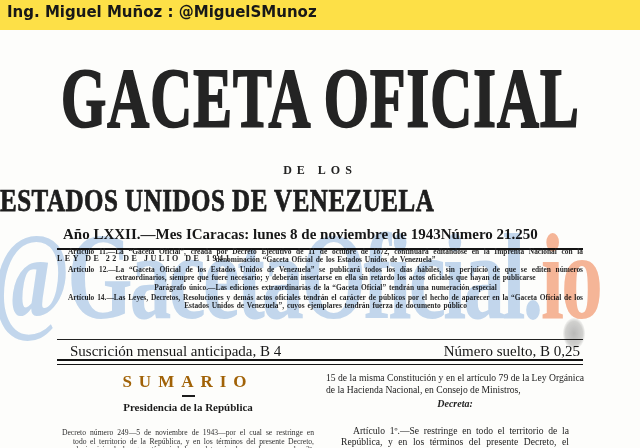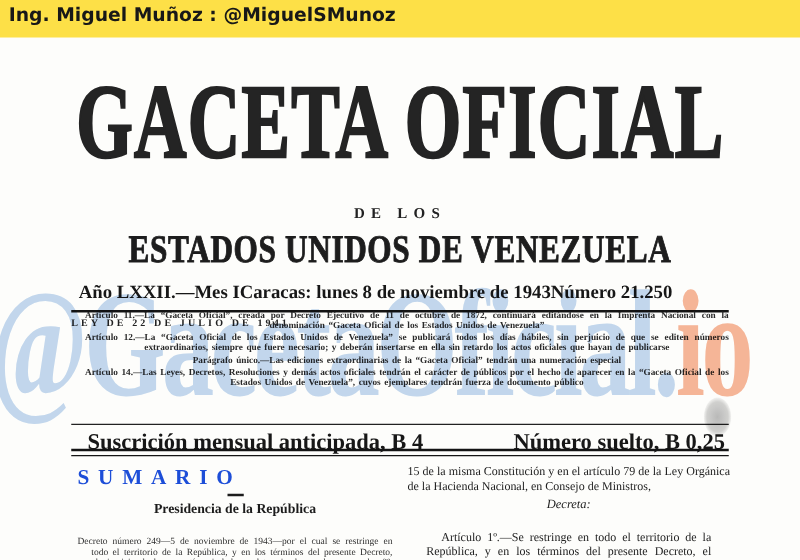--- a/index.html
+++ b/index.html
@@ -18,55 +18,55 @@
   }
   
   .masthead{position:absolute;left:55px;right:55px;top:50px;height:102px;text-align:center;}
   .masthead .big{
     display:inline-block;font-weight:bold;font-size:57px;letter-spacing:1px;
     transform:scale(1.02,1.48);transform-origin:center top;color:#242424;
     -webkit-text-stroke:1.4px #242424;white-space:nowrap;
   }
   .delos{position:absolute;left:0;right:0;top:163px;text-align:center;
     font-weight:bold;font-size:12px;letter-spacing:5px;color:#222;}
-  .country{position:absolute;left:0;right:0;top:183px;text-align:center;}
+  .country{position:absolute;left:0;right:0;top:183px;}
   .country span{display:inline-block;font-weight:bold;font-size:25px;letter-spacing:0.5px;
     transform:scaleY(1.25);transform-origin:center top;color:#1d1d1d;
     -webkit-text-stroke:0.6px #1d1d1d;white-space:nowrap;}
   
   .dateline{position:absolute;left:63px;right:58px;top:226px;display:flex;
     justify-content:flex-start;font-weight:bold;font-size:15px;color:#171717;}
   .rule1{position:absolute;left:57px;right:57px;top:248px;height:2px;background:#141414;}
   
   .ley-head{position:absolute;left:57px;right:57px;top:254px;
     font-weight:bold;font-size:8px;letter-spacing:2.5px;color:#222;}
   .articles{position:absolute;left:57px;right:57px;top:248px;margin-left:11px;}
   .articles p{
     margin:0 0 2.2px 0;font-weight:bold;font-size:7.4px;line-height:7.9px;color:#2a2a2a;
     text-align:justify;text-align-last:center;word-spacing:1px;
   }
   .rule2{position:absolute;left:57px;right:57px;top:339px;height:1px;background:#222;}
   
   .pricing{position:absolute;left:70px;right:60px;top:343px;display:flex;
-    justify-content:space-between;font-weight:bold;font-size:18px;color:#171717;}
+    justify-content:space-between;font-weight:normal;font-size:15px;color:#171717;}
   .rule3{position:absolute;left:57px;right:57px;top:359px;height:3px;
     border-top:2px solid #141414;border-bottom:1px solid #141414;}
   
   .divider{position:absolute;left:320px;top:366px;bottom:0;width:1px;background:#222;}
   .leftline{position:absolute;left:57px;top:396px;bottom:0;width:1px;background:#3a3a3a;}
   .col-left{position:absolute;left:62px;width:252px;top:372px;bottom:0;}
-  .sumario{ text-align:left;font-weight:bold;font-size:17px;letter-spacing:7px;color:#1d4ed8;}
+  .sumario{ text-align:center;font-weight:bold;font-size:17px;letter-spacing:7px;color:#a16207;}
   .sumario-dash{width:13px;height:2px;background:#1c1c1c;margin:3px auto 4px auto;}
   .seccion{text-align:center;font-weight:bold;font-size:11px;color:#1c1c1c;margin-bottom:16px;}
   .entry{font-size:7.6px;line-height:8.6px;color:#2e2e2e;text-align:justify;
     padding-left:11px;text-indent:-11px;word-spacing:1px;}
   .col-right{position:absolute;left:326px;right:56px;top:372px;bottom:0;
     font-size:9.6px;line-height:11.6px;color:#222;}
   .col-right .p1{margin:0;text-align:justify;}
-  .col-right .decreta{margin:3px 0 4px 0;text-align:center;font-style:italic;font-weight:normal;font-size:10px;}
+  .col-right .decreta{margin:3px 0 4px 0;text-align:center;font-style:italic;font-weight:bold;font-size:10px;}
   .col-right .p2{margin:15px;text-align:justify;text-indent:12px;}
   
   .watermark{
     position:absolute;left:-8px;top:206px;white-space:nowrap;z-index:5;
     font-weight:bold;font-size:84px;letter-spacing:-3px;
     transform:scaleY(1.45);transform-origin:left top;
     mix-blend-mode:multiply;opacity:0.8;pointer-events:none;
   }
   .fingerprint{
     position:absolute;left:563px;top:318px;width:22px;height:31px;border-radius:50%;

